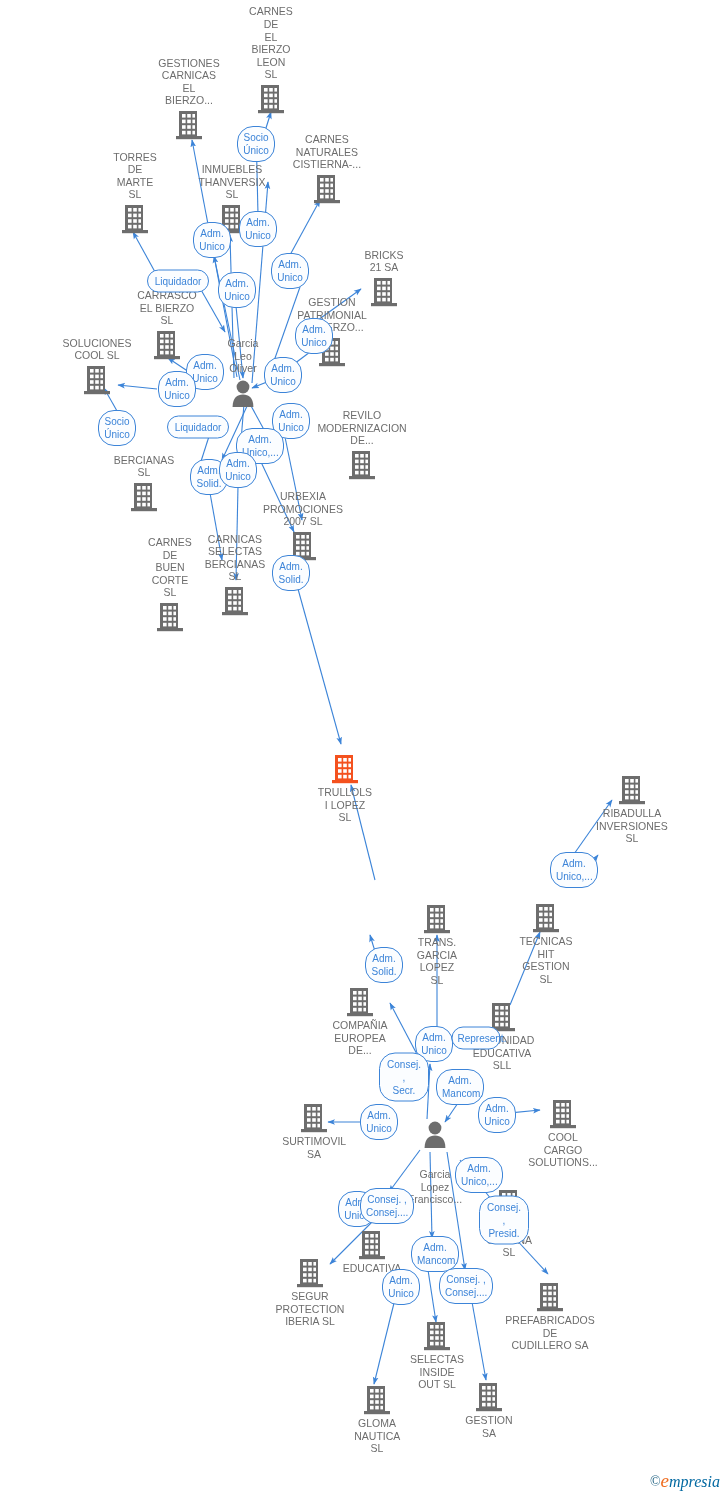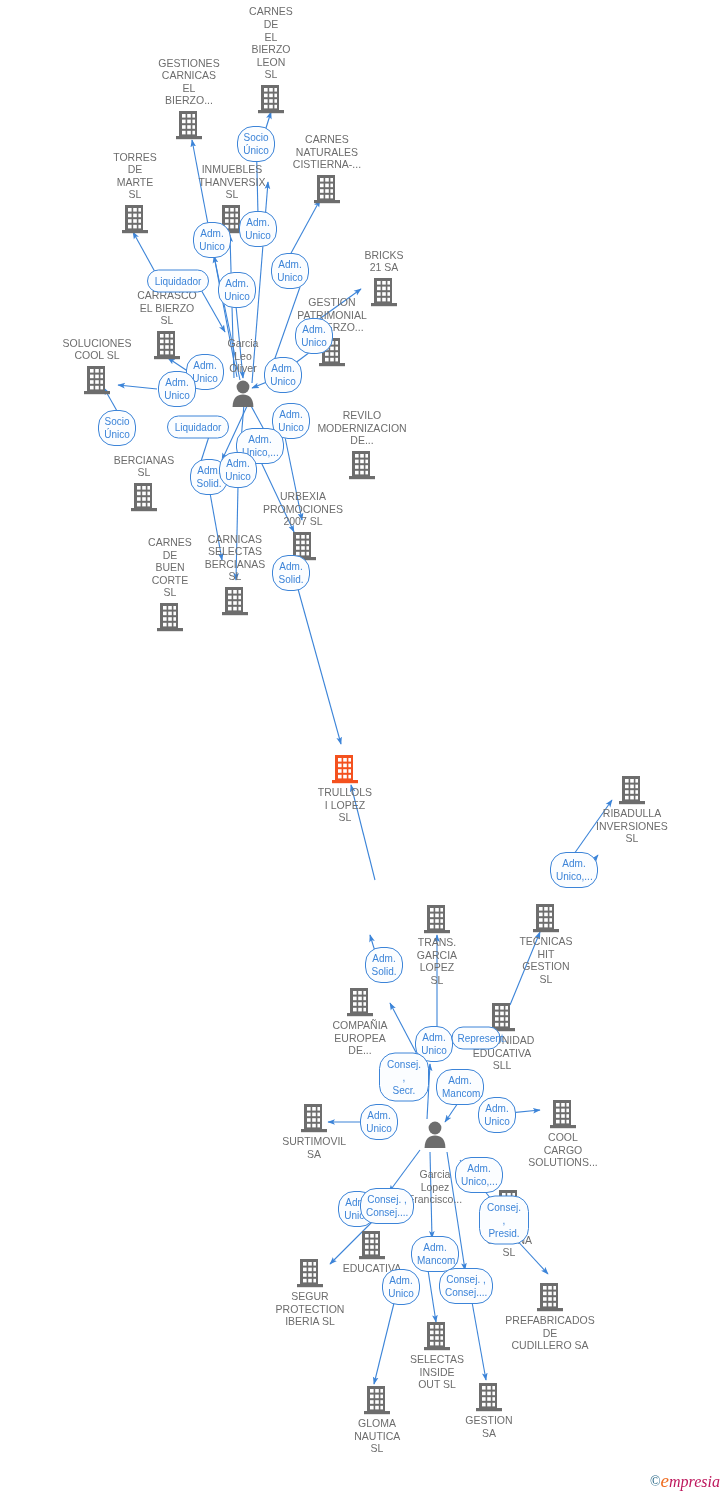--- a/index.html
+++ b/index.html
@@ -68,21 +68,21 @@
   #watermark {
     position: absolute;
     right: 8px;
     bottom: 8px;
     font-size: 16px;
     font-family: "Liberation Serif", serif;
     white-space: nowrap;
   }
   #watermark .cmark { color: #2d6b8a; font-size: 14px; vertical-align: 1px; }
   #watermark .e { color: #ef6c1f; font-style: italic; font-size: 19px; }
-  #watermark .rest { color: #be185d; font-style: italic; font-family: Liberation Serif, serif; }
+  #watermark .rest { color: #0369a1; font-style: italic; font-family: Liberation Serif, serif; }
 </style>
 </head>
 <body>
 
 <div id="canvas">
 
   <svg id="edges" viewBox="0 0 728 1500">
     <defs>
       <marker id="arrow" markerWidth="8" markerHeight="8" refX="6.4" refY="3" orient="auto" markerUnits="strokeWidth">
         <path d="M0,0.4 L7,3 L0,5.6 L1.6,3 Z" fill="#3c84d8"></path>

